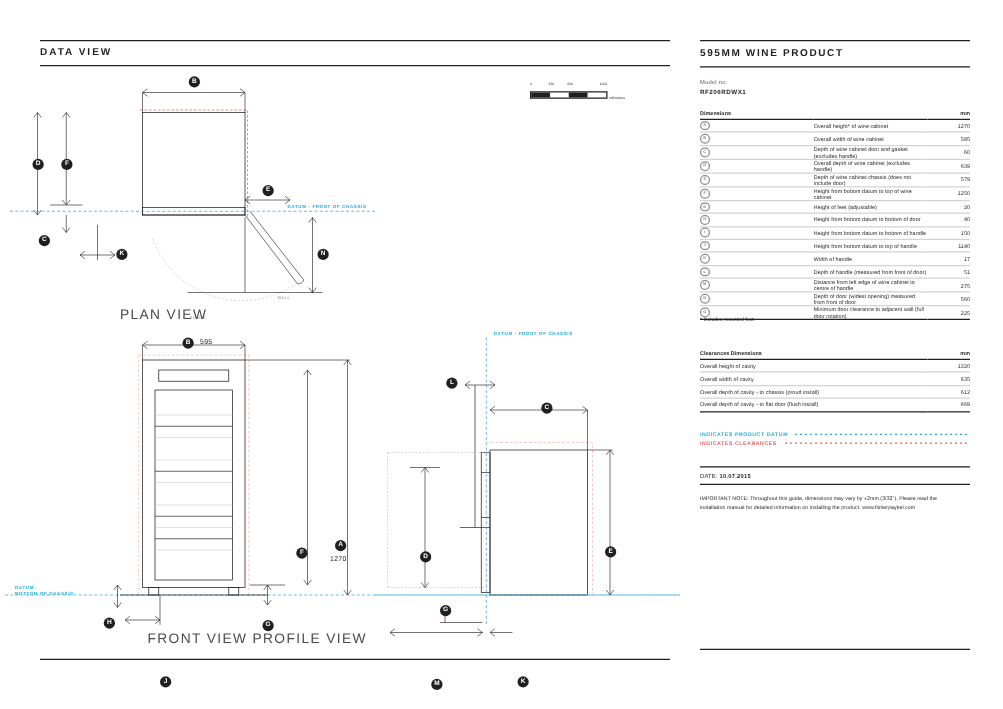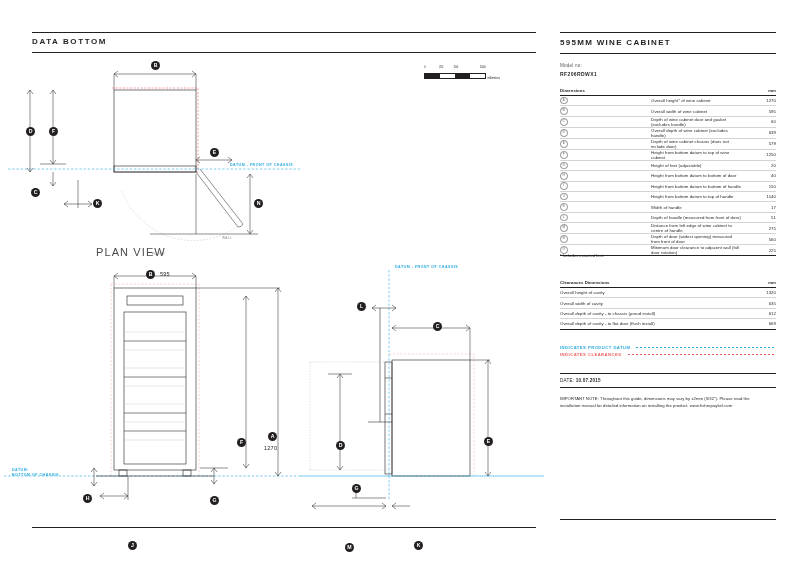--- a/index.html
+++ b/index.html
@@ -79,21 +79,21 @@
   #logo .lt{font-size:15px;font-weight:bold;font-style:italic;letter-spacing:-.4px;padding:0 9px;
             font-family:"Liberation Sans",sans-serif;white-space:nowrap;}
 </style>
 </head>
 <body>
 
 <div class="page">
 
   <div id="left">
     <div id="ds-rule-top"></div>
-    <div id="ds-title">DATA BOTTOM</div>
+    <div id="ds-title">DATA VIEW</div>
     <div id="ds-rule-bot"></div>
 
     <div id="scalebar">
       <div class="sb-ticks">
         <span style="left:0">0</span>
         <span style="left:24%">250</span>
         <span style="left:48%">500</span>
         <span style="left:90%">1000</span>
       </div>
       <div class="sb-bar">
@@ -391,28 +391,29 @@
       <div class="bub" style="left:352px;top:428px">G</div>
       <div class="bub" style="left:345px;top:487px">M</div>
       <div class="bub" style="left:414px;top:485px">K</div>
 
       <div class="datumlbl" style="left:395px;top:209px">DATUM - FRONT OF CHASSIS</div>
       <div class="datumlbl" style="left:12px;top:412px">
         <span>DATUM:</span><br>
         <span>BOTTOM OF CHASSIS</span>
       </div>
 
+      <div class="cap" style="left:118px;top:449px">FRONT VIEW PROFILE VIEW</div>
     </div>
 
     <div id="ds-rule-foot"></div>
   </div>
 
   <div id="right">
     <div id="rt-rule-top"></div>
-    <div id="rt-title">595MM WINE CABINET</div>
+    <div id="rt-title">595MM WINE PRODUCT</div>
     <div id="rt-rule-bot"></div>
 
     <div id="model">
       <div class="lbl">Model no:</div>
       <div class="val">RF206RDWX1</div>
     </div>
 
     <table class="dt" id="dims-table" style="top:86px">
       <thead>
         <tr>

